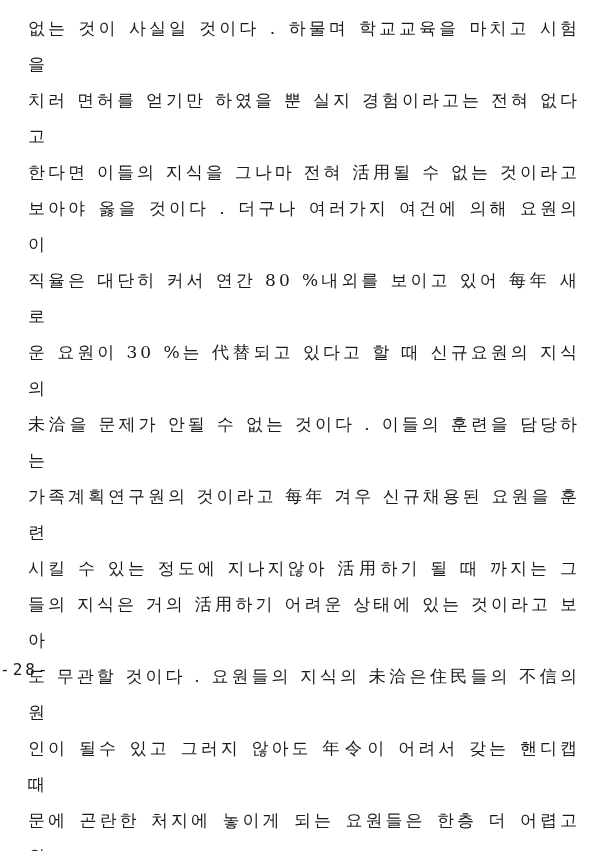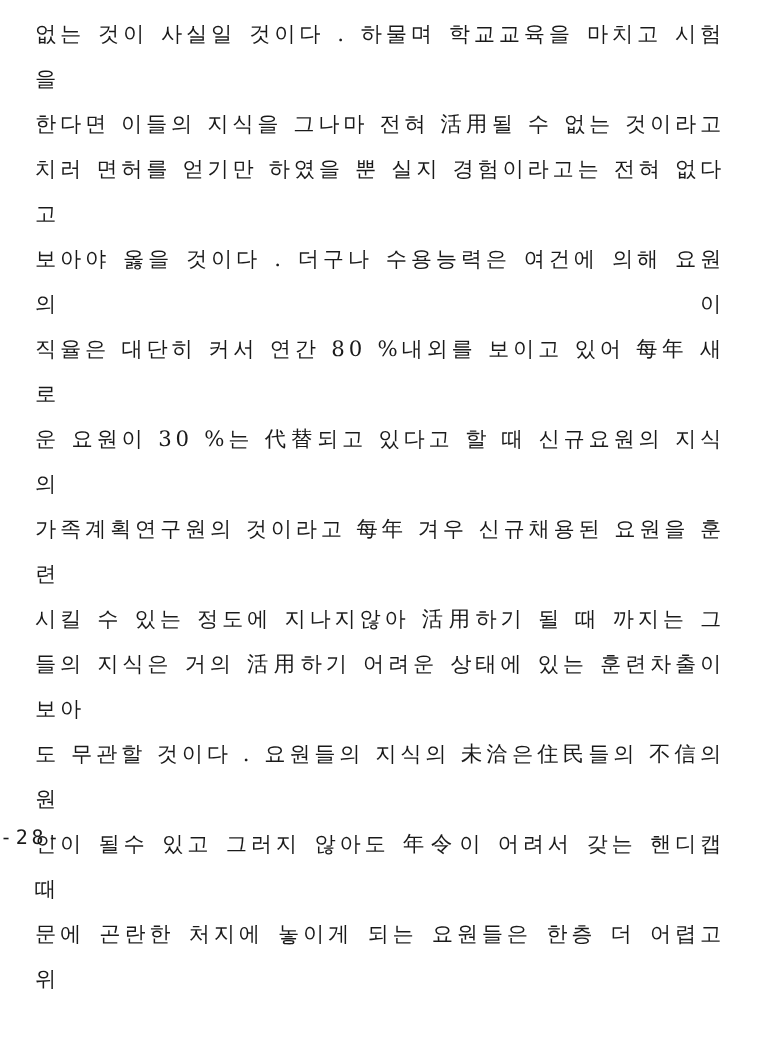--- a/index.html
+++ b/index.html
@@ -40,28 +40,29 @@
     font-family: "DejaVu Sans Mono", "Liberation Mono", monospace;
   }
 </style>
 </head>
 <body>
 
 <div class="page">
 
   <div>
       <div class="line">없는 것이 사실일 것이다 . 하물며 학교교육을 마치고 시험을</div>
+      <div class="line">치러 면허를 얻기만 하였을 뿐 실지 경험이라고는 전혀 없다고</div>
       <div class="line">한다면 이들의 지식을 그나마 전혀 活用될 수 없는 것이라고</div>
-      <div class="line">치러 면허를 얻기만 하였을 뿐 실지 경험이라고는 전혀 없다고</div>
-      <div class="line">보아야 옳을 것이다 . 더구나 수용능력은 여건에 의해 요원의 이</div>
+      <div class="line">보아야 옳을 것이다 . 더구나 여러가지 여건에 의해 요원의 이</div>
       <div class="line">직율은 대단히 커서 연간 80 %내외를 보이고 있어 每年 새로</div>
       <div class="line">운 요원이 30 %는 代替되고 있다고 할 때 신규요원의 지식의</div>
+      <div class="line">未洽을 문제가 안될 수 없는 것이다 . 이들의 훈련을 담당하는</div>
       <div class="line">가족계획연구원의 것이라고 每年 겨우 신규채용된 요원을 훈련</div>
       <div class="line">시킬 수 있는 정도에 지나지않아 活用하기 될 때 까지는 그</div>
-      <div class="line">들의 지식은 거의 活用하기 어려운 상태에 있는 훈련차출이 보아</div>
+      <div class="line">들의 지식은 거의 活用하기 어려운 상태에 있는 것이라고 보아</div>
       <div class="line">도 무관할 것이다 . 요원들의 지식의 未洽은住民들의 不信의 원</div>
       <div class="line">인이 될수 있고 그러지 않아도 年令이 어려서 갖는 핸디캡 때</div>
       <div class="line">문에 곤란한 처지에 놓이게 되는 요원들은 한층 더 어렵고 위</div>
     </div>
 
   <div class="footer">-28-</div>
 
 </div>
 
 </body></html>

